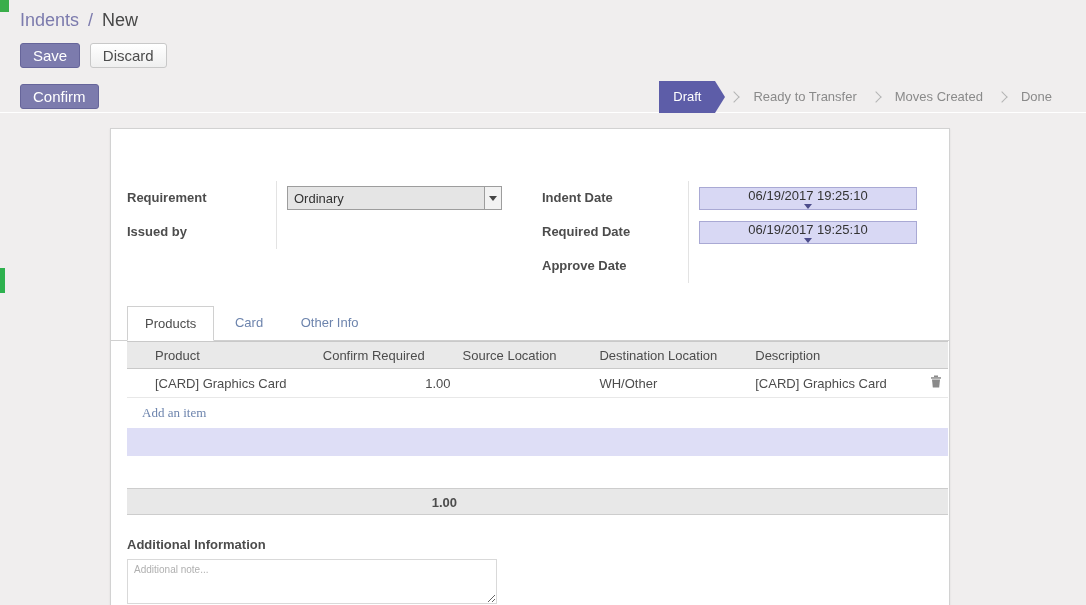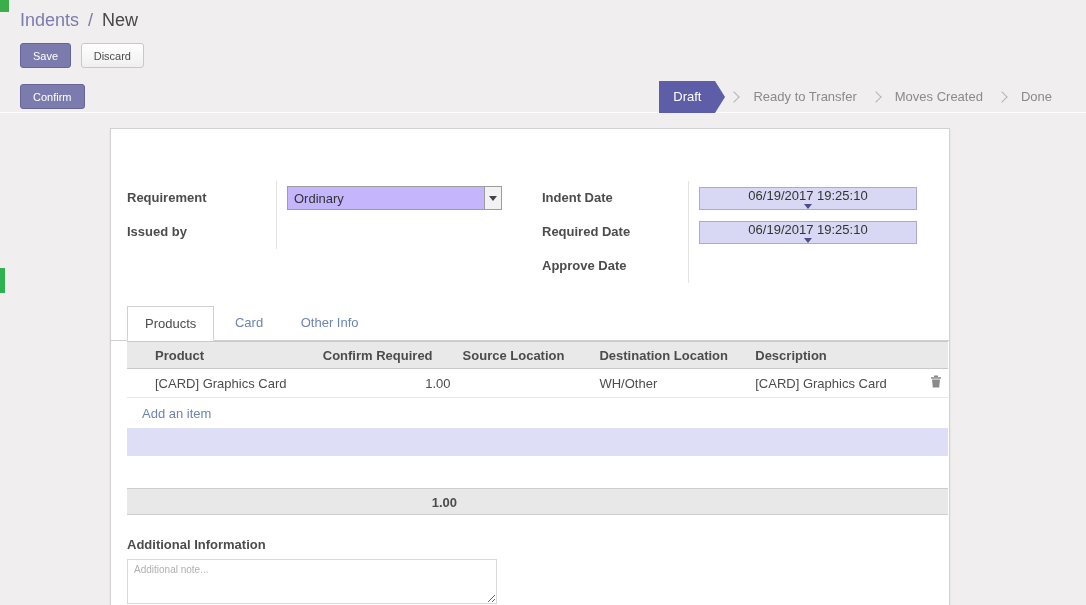--- a/index.html
+++ b/index.html
@@ -17,21 +17,21 @@
   
   .topbar { position:absolute; left:20px; top:10px; font-size:18px; }
   .bc-parent { color:#7c7bad; cursor:pointer; }
   .bc-sep { color:#7c7bad; margin:0 4px; }
   .bc-current { color:#484848; }
 
   
   .btnrow { position:absolute; left:20px; top:43px; }
   .btn {
     display:inline-block; height:25px; padding:0 12px;
-    font-family:"Liberation Sans", sans-serif; font-size:11px;
+    font-family:"Liberation Sans", sans-serif; font-size:15px;
     border-radius:3px; cursor:pointer; vertical-align:top;
   }
   .btn-primary { background:#7c7bad; border:1px solid #66659a; color:#fff; }
   .btn-default { background:linear-gradient(#ffffff,#efefef); border:1px solid #c8c8c8; color:#4c4c4c; margin-left:6px; }
 
   
   .statusrow {
     position:absolute; left:0; top:81px; width:1086px; height:32px;
     display:flex; align-items:center; justify-content:space-between;
     border-bottom:1px solid #ffffff; padding-left:20px;
@@ -67,21 +67,21 @@
   .group-left  { left:16px;  top:52px; }
   .group-right { left:431px; top:52px; }
   .labels { display:flex; flex-direction:column; }
   .group-left  .labels { width:149px; }
   .group-right .labels { width:146px; }
   .labels label { height:34px; line-height:34px; font-weight:bold; color:#4c4c4c; }
   .fieldcol { display:flex; flex-direction:column; border-left:1px solid #e3e3e3; padding-left:10px; }
   .field { height:34px; display:flex; align-items:center; }
 
   .selectbox {
-    width:215px; height:24px; background:#c4b5fd; border:1px solid #9d9d9d;
+    width:215px; height:24px; background:#e5e5e5; border:1px solid #9d9d9d;
     display:flex; align-items:center; cursor:pointer;
   }
   .selectbox .sel-text { flex:1; padding-left:6px; color:#333; }
   .selectbox .sel-arrow {
     width:17px; height:100%; border-left:1px solid #9d9d9d;
     background:#f2f2f2; display:flex; align-items:center; justify-content:center;
   }
   .caret {
     display:inline-block; width:0; height:0;
     border-left:4px solid transparent; border-right:4px solid transparent;
@@ -104,34 +104,34 @@
   .tab.active {
     background:#fff; border:1px solid #d0d0d0; border-bottom:1px solid #fff;
     color:#4c4c4c;
   }
 
   
   .ptable { margin-left:16px; margin-right:1px; }
   .trow { display:flex; align-items:center; }
   .thead {
     background:#e9e9e9; border-top:1px solid #c9c9c9; border-bottom:1px solid #c9c9c9;
-    height:28px; font-weight:bold;
+    height:28px; font-weight:normal;
   }
   .tdata { height:29px; border-bottom:1px solid #e8e8e8; background:#fff; cursor:pointer; }
   .cell { padding:0 6px; overflow:hidden; white-space:nowrap; }
   .c-handle { width:22px; padding:0; }
   .c-product { width:168px; }
   .c-qty { width:140px; text-align:right; }
   .thead .c-qty { text-align:left; }
   .c-src { width:137px; }
   .c-dst { width:156px; }
   .c-desc { width:175px; }
   .c-trash { width:24px; padding:0; text-align:center; }
   .trash-btn { background:none; border:none; cursor:pointer; padding:2px; }
-  .addrow { height:30px; display:flex; align-items:center; background:#fff; }
+  .addrow { height:30px; display:flex; align-items:center; background:#fff;font-family:Liberation Serif, serif; }
   .addlink { color:#6d84ad; padding-left:15px; cursor:pointer; }
   .lavrow { height:28px; background:#dedef6; }
   .total-row {
     margin:32px 1px 0 16px; height:27px; background:#e8e8e8;
     border-top:1px solid #cdcdcd; border-bottom:1px solid #cdcdcd;
     position:relative;
   }
   .total-val {
     position:absolute; left:0; top:0; width:330px; height:27px; line-height:27px;
     text-align:right; font-weight:bold; color:#4c4c4c;

